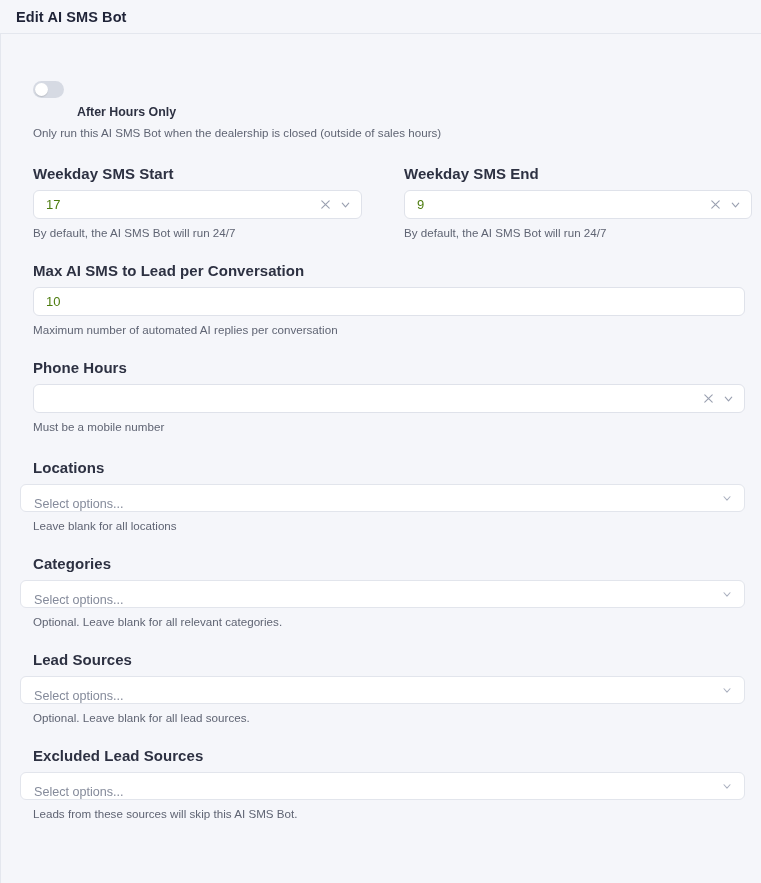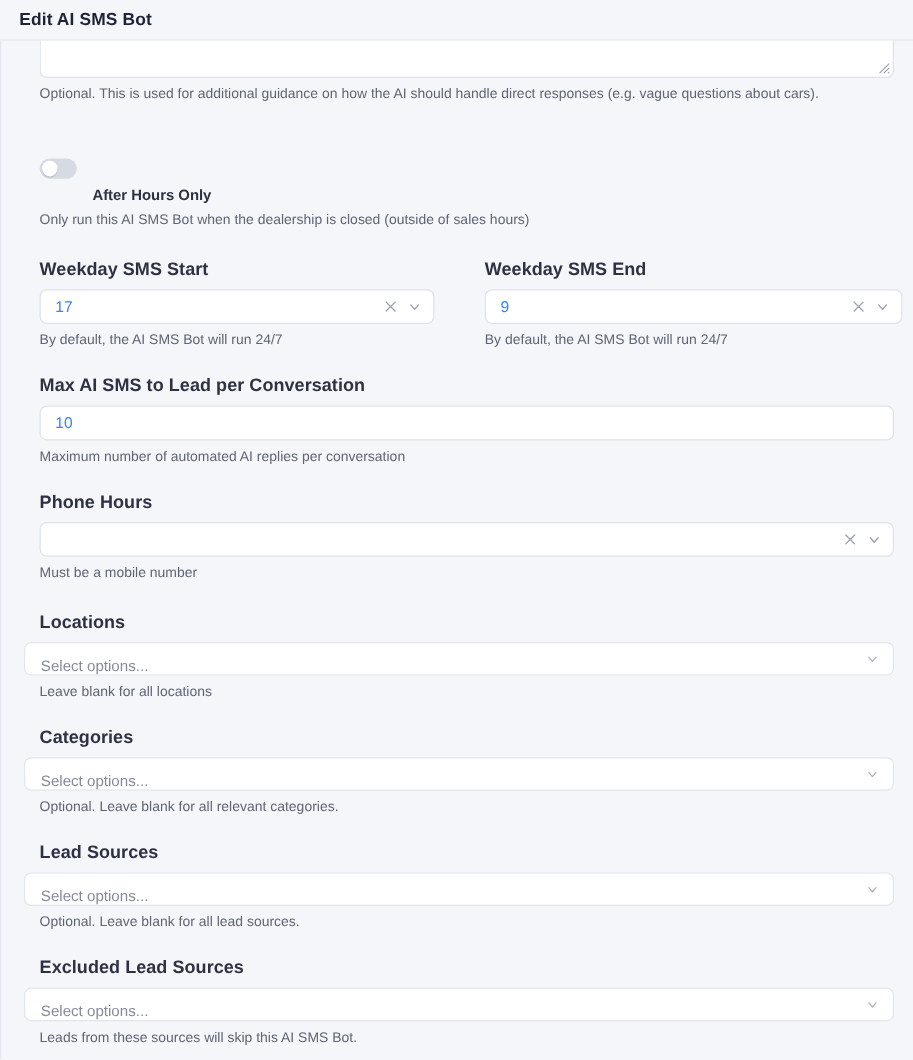--- a/index.html
+++ b/index.html
@@ -76,21 +76,21 @@
   }
 
   .text-input {
     width: 100%;
     height: 29px;
     background: #ffffff;
     border: 1px solid #dfe2ea;
     border-radius: 6px;
     font-family: "Liberation Sans", sans-serif;
     font-size: 13px;
-    color: #3b82f6;
+    color: #4d7c0f;
     padding: 0 56px 0 12px;
     outline: none;
     display: block;
   }
 
   .text-input.no-icons { padding-right: 12px; }
 
   .input-icons {
     position: absolute;
     right: 10px;
@@ -220,28 +220,20 @@
 </head>
 <body>
 
 <div class="modal-header">
   <div class="modal-title">Edit AI SMS Bot</div>
 </div>
 
 <div class="modal-body">
   <div class="form-area">
 
-    <div class="textarea-block">
-      <div class="big-textarea">
-        <svg class="resize-grip" viewBox="0 0 10 10">
-          <path d="M9 1 L1 9 M9 4.5 L4.5 9 M9 8 L8 9" stroke="#9aa0b0" stroke-width="1" fill="none"></path>
-        </svg>
-      </div>
-      <div class="field-hint">Optional. This is used for additional guidance on how the AI should handle direct responses (e.g. vague questions about cars).</div>
-    </div>
 
     <div class="toggle-row mt-26">
       <div class="toggle">
         <div class="knob"></div>
       </div>
       <div class="toggle-label">After Hours Only</div>
     </div>
     <div class="field-hint ms-hint">Only run this AI SMS Bot when the dealership is closed (outside of sales hours)</div>
 
     <div class="row-2col mt-26">

